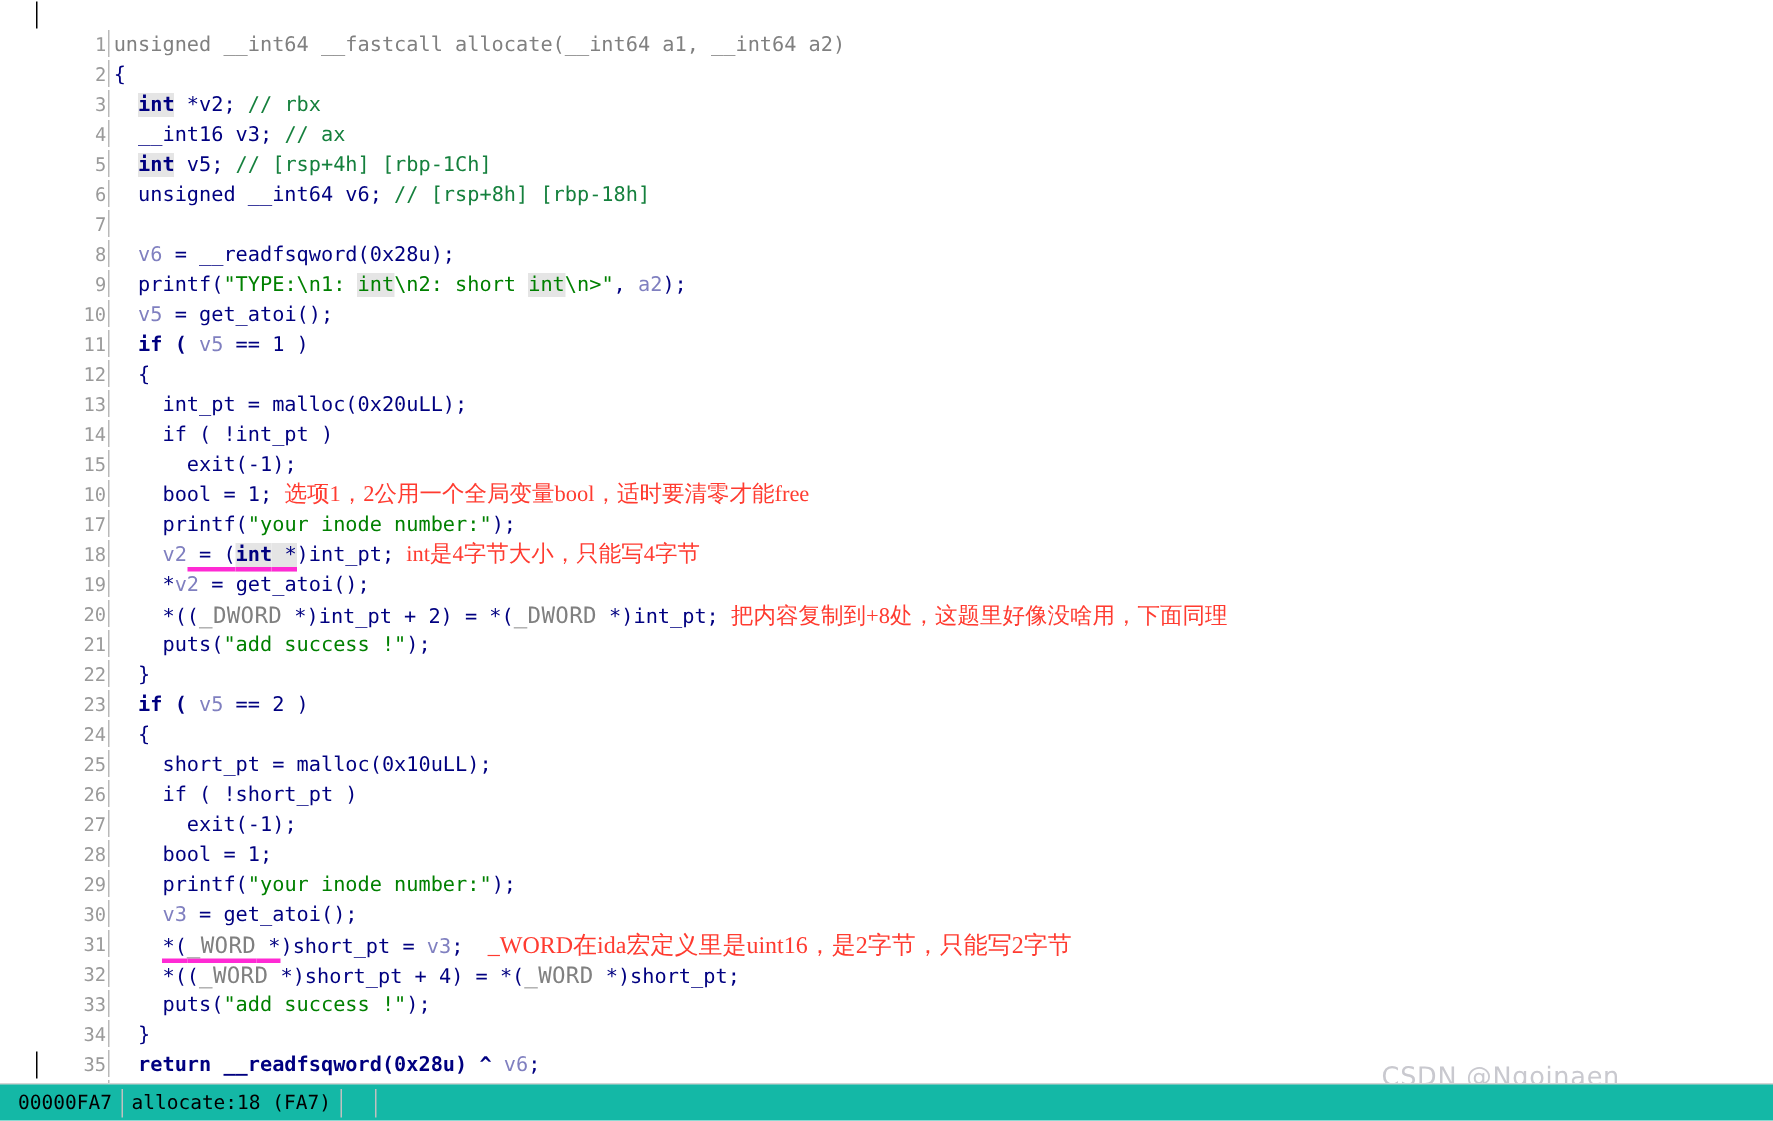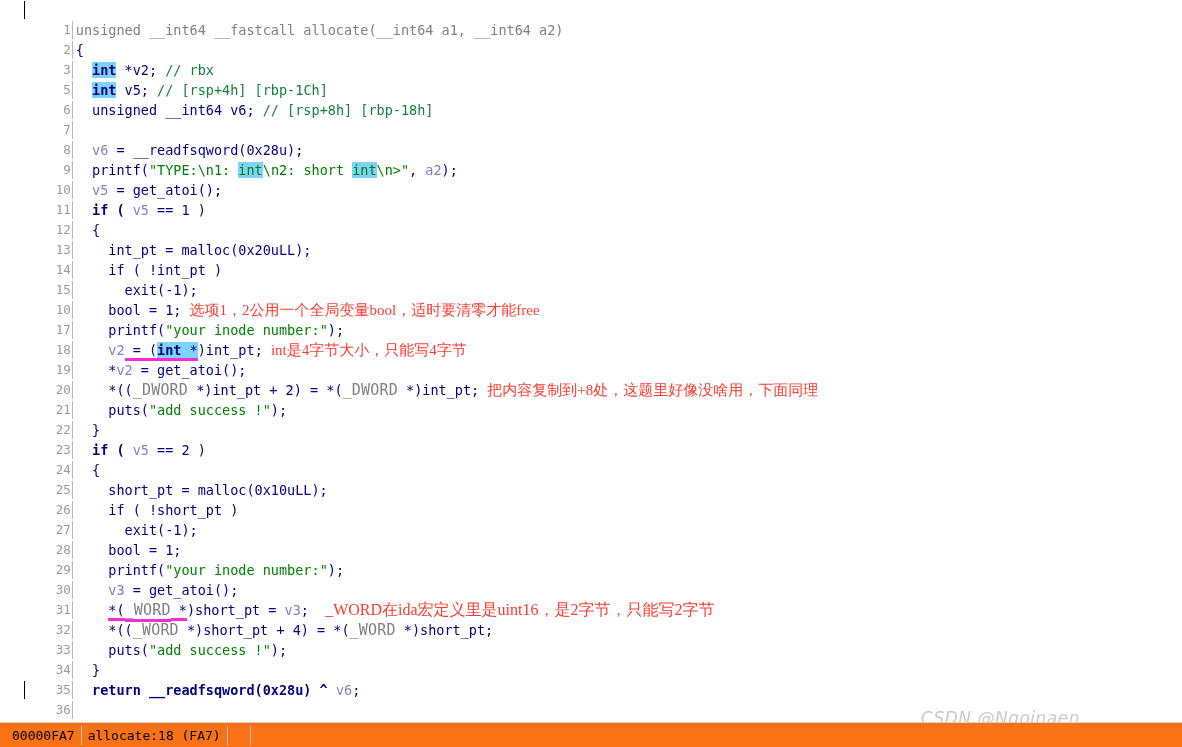--- a/index.html
+++ b/index.html
@@ -71,21 +71,21 @@
 
   
   .c-def      { color: #808080; }               
   .c-plain    { color: #000080; }               
   .c-kw       { color: #000080; font-weight: bold; }
   .c-str      { color: #008000; }
   .c-fn       { color: #000080; }
   .c-lvar     { color: #8080c0; }
   .c-macro    { color: #808080; font-size: 15px; letter-spacing: .2px;}
   .c-cmt      { color: #15803d; }
-  .hl         { background: #7dd3fc; }
+  .hl         { background: #e5e5e5; }
 
   .u-pink {
     border-bottom: 3px solid #ff2ad4;
     padding-bottom: 0px;
   }
 
   
   .anno {
     color: #ff3b30;
     font-family: Liberation Serif, serif;
@@ -103,21 +103,21 @@
     background: #000000;
   }
 
   
   .statusbar {
     position: absolute;
     left: 0;
     top: 722px;
     width: 1182px;
     height: 25px;
-    background: #f97316;
+    background: #14b8a6;
     border-top: 1px solid #d4d4d4;
     font-family: "DejaVu Sans Mono", "Liberation Mono", monospace;
     font-size: 13px;
     color: #000000;
     display: flex;
     align-items: center;
   }
   .sb-cell {
     padding: 0 6px;
     height: 19px;
@@ -132,21 +132,20 @@
   .watermark {
     position: absolute;
     right: 14px;
     top: 708px;
     font-family: "DejaVu Sans", "Liberation Sans", sans-serif;
     font-size: 17px;
     color: #c9c9cf;
     letter-spacing: .5px;
     -webkit-user-select: none;
     user-select: none;
-    font-style: italic;
   }
 </style>
 </head>
 <body>
 
 <div id="app">
 
   <div class="code-pane">
 
     <div class="code-row">
@@ -155,20 +154,23 @@
     </div>
 
     <div class="code-row">
       <span class="gutter">2</span><span class="gsep"></span><span class="codetext"><span class="c-plain">{</span></span>
     </div>
 
     <div class="code-row">
       <span class="gutter">3</span><span class="gsep"></span><span class="codetext">  <span class="c-kw hl">int</span><span class="c-plain"> *v2; </span><span class="c-cmt">// rbx</span></span>
     </div>
 
+    <div class="code-row">
+      <span class="gutter">4</span><span class="gsep"></span><span class="codetext">  <span class="c-plain">__int16 v3; </span><span class="c-cmt">// ax</span></span>
+    </div>
 
     <div class="code-row">
       <span class="gutter">5</span><span class="gsep"></span><span class="codetext">  <span class="c-kw hl">int</span><span class="c-plain"> v5; </span><span class="c-cmt">// [rsp+4h] [rbp-1Ch]</span></span>
     </div>
 
     <div class="code-row">
       <span class="gutter">6</span><span class="gsep"></span><span class="codetext">  <span class="c-plain">unsigned __int64 v6; </span><span class="c-cmt">// [rsp+8h] [rbp-18h]</span></span>
     </div>
 
     <div class="code-row">

